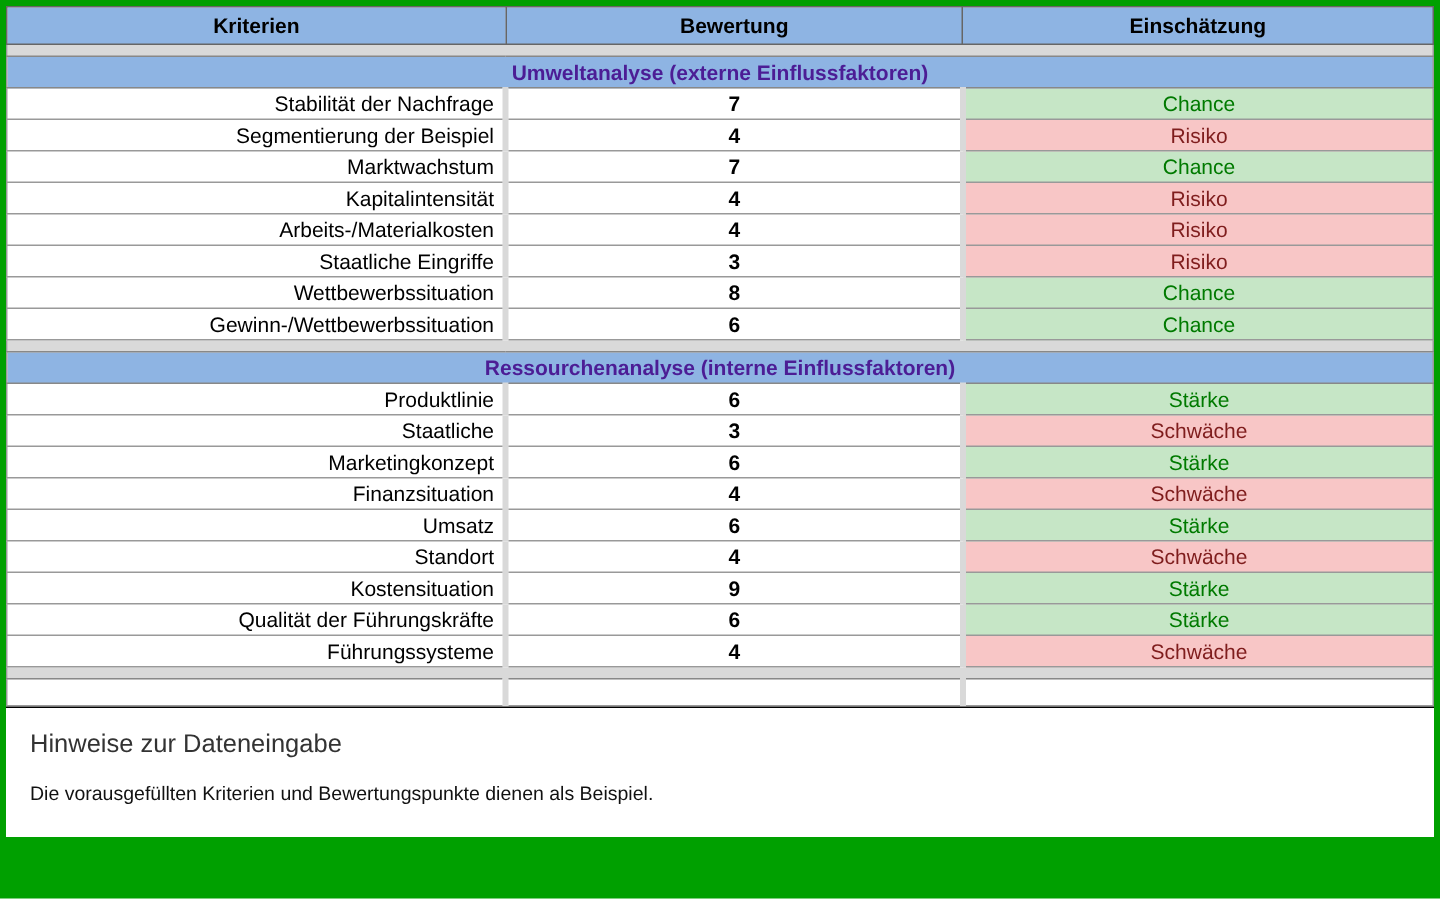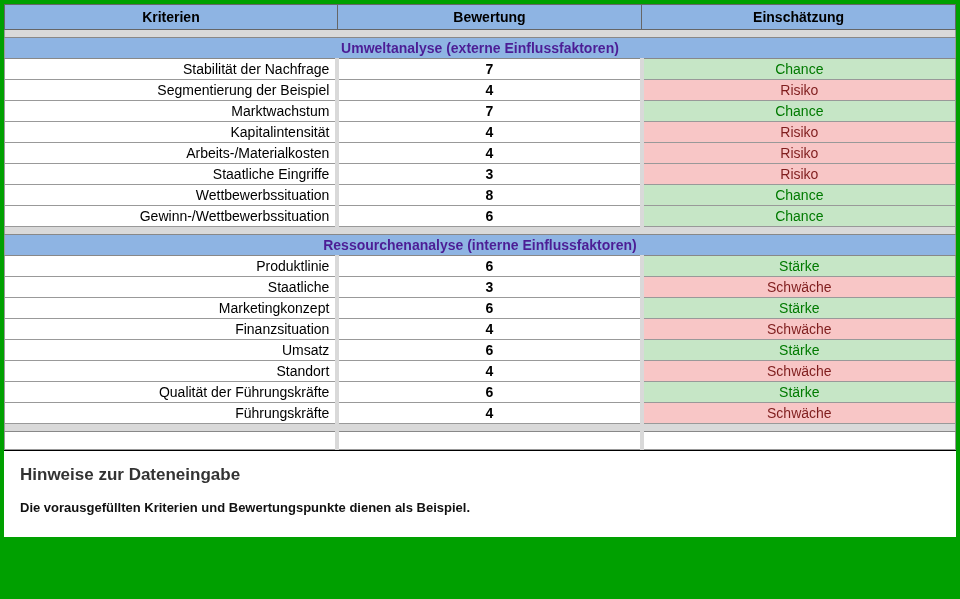--- a/index.html
+++ b/index.html
@@ -57,29 +57,28 @@
 
   .col-sep { border-left: 4px solid #d9d9d9 !important; }
 
   .notes-wrap {
     border-top: 1px solid #000;
     padding: 14px 16px 20px 16px;
     background: #fff;
   }
   .notes-title {
     font-size: 17px;
-    font-weight: 700;
+    font-weight: 400;
     color: #333;
     margin-bottom: 14px;
   }
   .notes-body {
     font-size: 13px;
     color: #111;
     line-height: 1.35;
-    font-weight: bold;
   }
   .empty-row td { height: 18px; }
 </style>
 </head>
 <body>
 
 <div class="sheet">
   <table>
     <colgroup>
       <col style="width:35%">
@@ -170,26 +169,31 @@
           <td class="crit">Umsatz</td>
           <td class="val col-sep">6</td>
           <td class="assess col-sep pos">Stärke</td>
         </tr>
         <tr>
           <td class="crit">Standort</td>
           <td class="val col-sep">4</td>
           <td class="assess col-sep neg">Schwäche</td>
         </tr>
         <tr>
+          <td class="crit">Kostensituation</td>
+          <td class="val col-sep">9</td>
+          <td class="assess col-sep pos">Stärke</td>
+        </tr>
+        <tr>
           <td class="crit">Qualität der Führungskräfte</td>
           <td class="val col-sep">6</td>
           <td class="assess col-sep pos">Stärke</td>
         </tr>
         <tr>
-          <td class="crit">Führungskräfte</td>
+          <td class="crit">Führungssysteme</td>
           <td class="val col-sep">4</td>
           <td class="assess col-sep neg">Schwäche</td>
         </tr>
         <tr class="grey-div">
           <td colspan="3"></td>
         </tr>
         <tr class="empty-row">
           <td></td>
           <td class="col-sep"></td>
           <td class="col-sep"></td>

